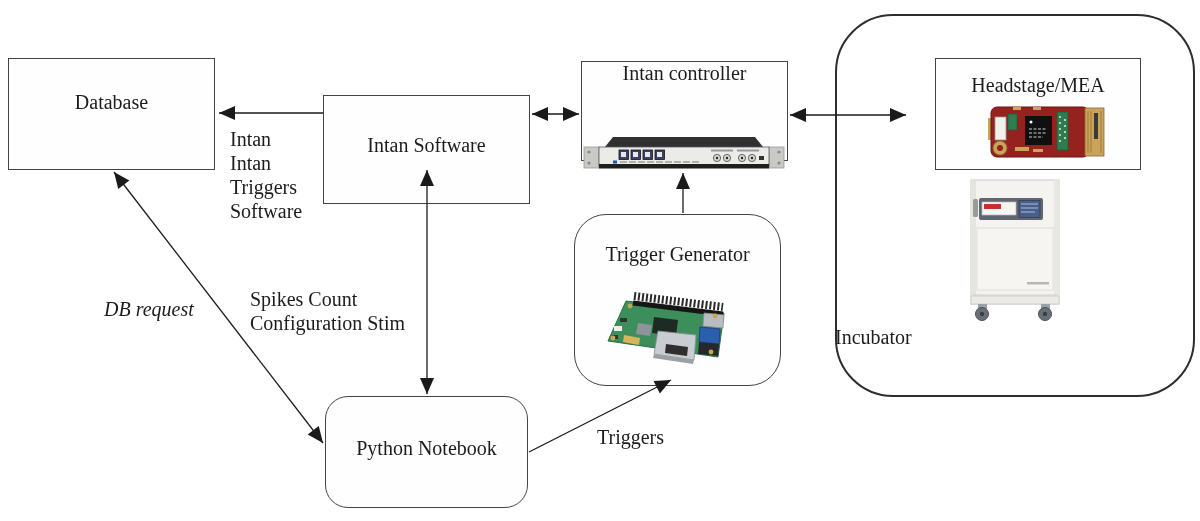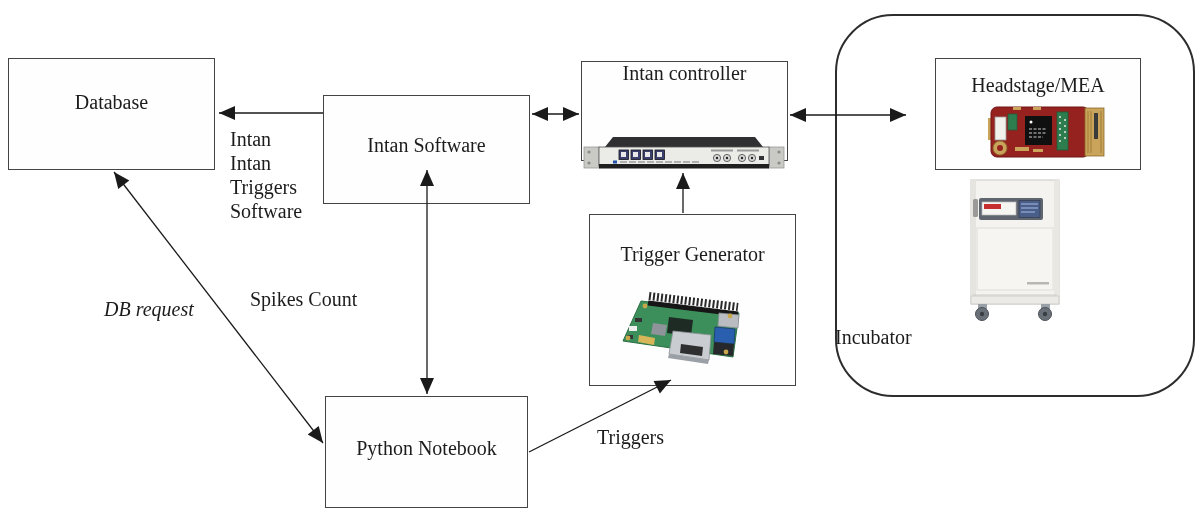--- a/index.html
+++ b/index.html
@@ -10,22 +10,22 @@
   .node{
     position:absolute;background:#fffefe;border:1.5px solid #444444;
     display:flex;justify-content:center;box-sizing:border-box;
   }
   .node .lbl{font-size:20px;line-height:1.15;white-space:nowrap;}
   .v-center{align-items:center;}
   .n-database{left:8px;top:58px;width:207px;height:112px;padding-bottom:23px;}
   .n-software{left:323px;top:59px;width:207px;height:109px;padding-bottom:8px;margin-top:36px;}
   .n-controller{left:581px;top:61px;width:207px;height:100px;}
   .n-headstage{left:935px;top:58px;width:206px;height:112px;padding-top:15px;}
-  .n-trigger{left:589px;top:214px;width:207px;height:172px;padding-top:28px;}
-  .n-python{left:325px;top:396px;width:203px;height:112px;padding-bottom:8px;}
+  .n-trigger{left:574px;top:214px;width:207px;height:172px;padding-top:28px;border-radius:32px;}
+  .n-python{left:325px;top:396px;width:203px;height:112px;padding-bottom:8px;border-radius:23px;}
   .enclosure{
     position:absolute;left:835px;top:14px;width:360px;height:383px;
     border:2px solid #2d2d2d;border-radius:58px;box-sizing:border-box;background:transparent;
   }
   .edge-label{position:absolute;font-size:20px;line-height:24px;white-space:nowrap;}
   .device{position:absolute;}
   #edges-layer{position:absolute;left:0;top:0;width:1200px;height:521px;pointer-events:none;z-index:6;}
   .encl-label{position:absolute;left:835px;top:326px;width:360px;text-align:left;font-size:20px;}
 </style>
 </head>
@@ -173,20 +173,21 @@
     <div>Intan</div>
     <div>Intan</div>
     <div>Triggers</div>
     <div>Software</div>
   </div>
 
   <div class="edge-label" style="left:104px;top:297px;font-style:italic;">DB request</div>
 
   <div class="edge-label" style="left:250px;top:287px;">
     <div>Spikes Count</div>
+    <div>Configuration Stim</div>
   </div>
 
   <div class="edge-label" style="left:597px;top:425px;">Triggers</div>
 
   <svg id="edges-layer">
       <g>
         <line x1="323" y1="113" x2="219" y2="113" stroke="#1a1a1a" stroke-width="1.3"></line>
         <polygon points="219,113 235,106 235,120" fill="#1a1a1a"></polygon>
       </g>
       <g>

